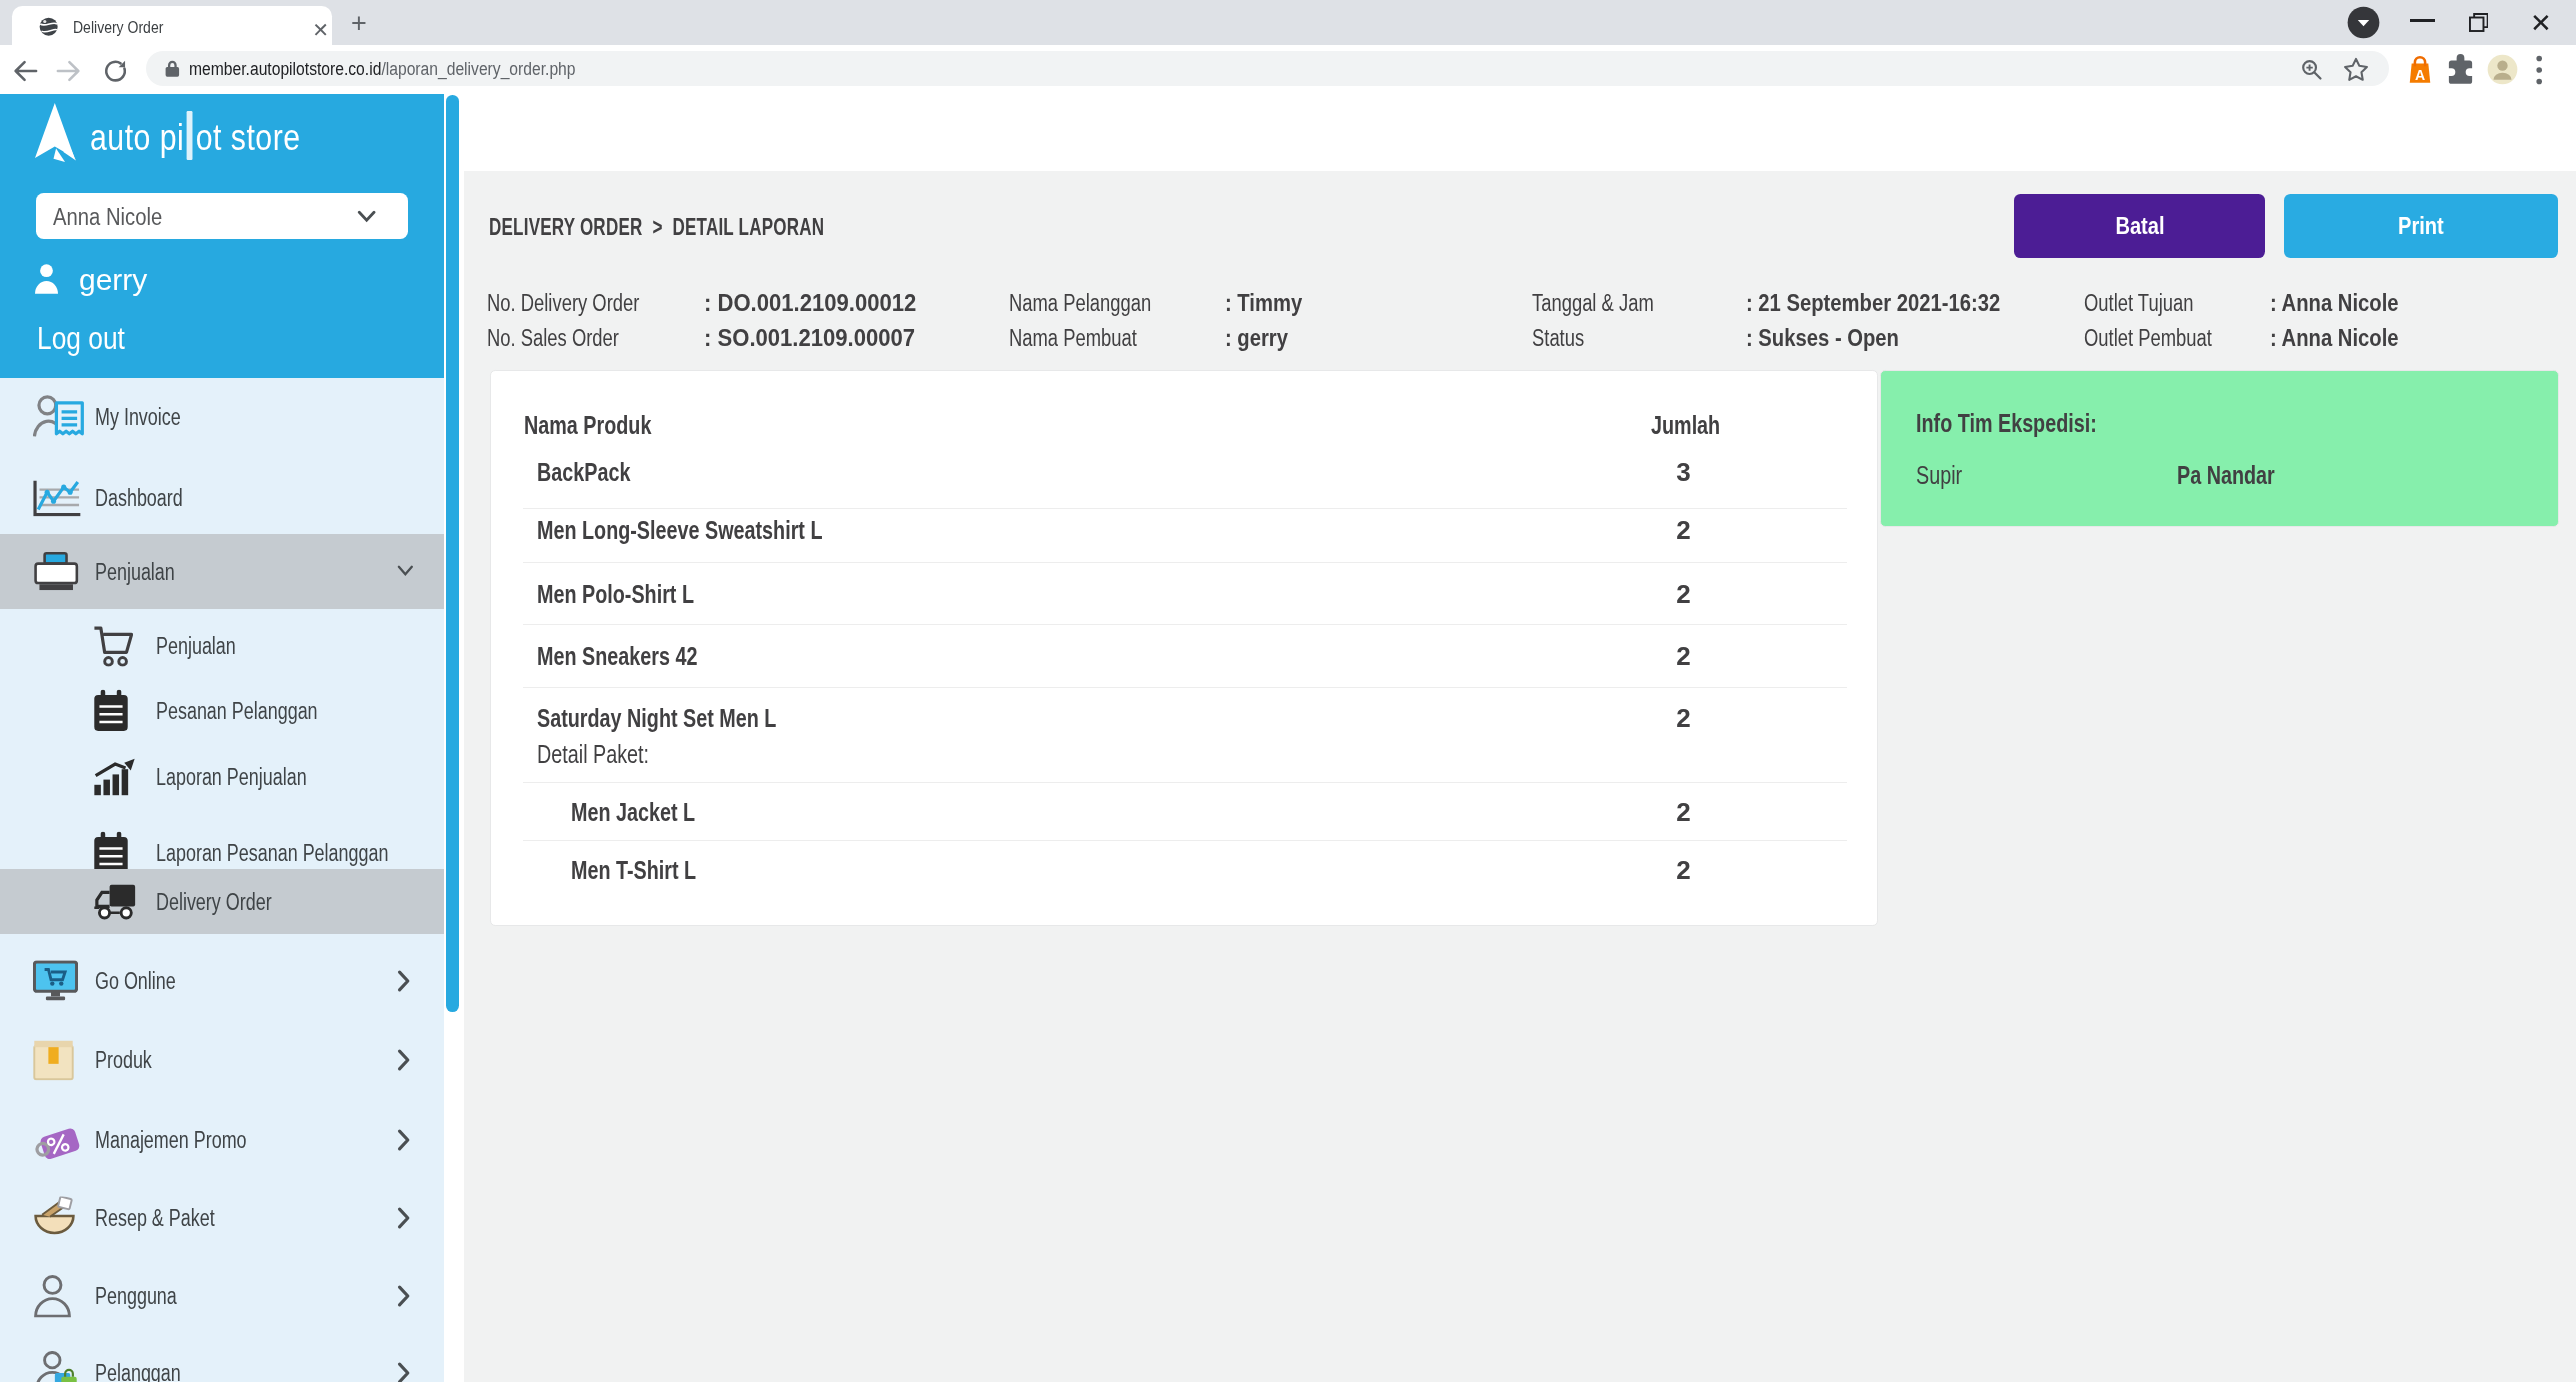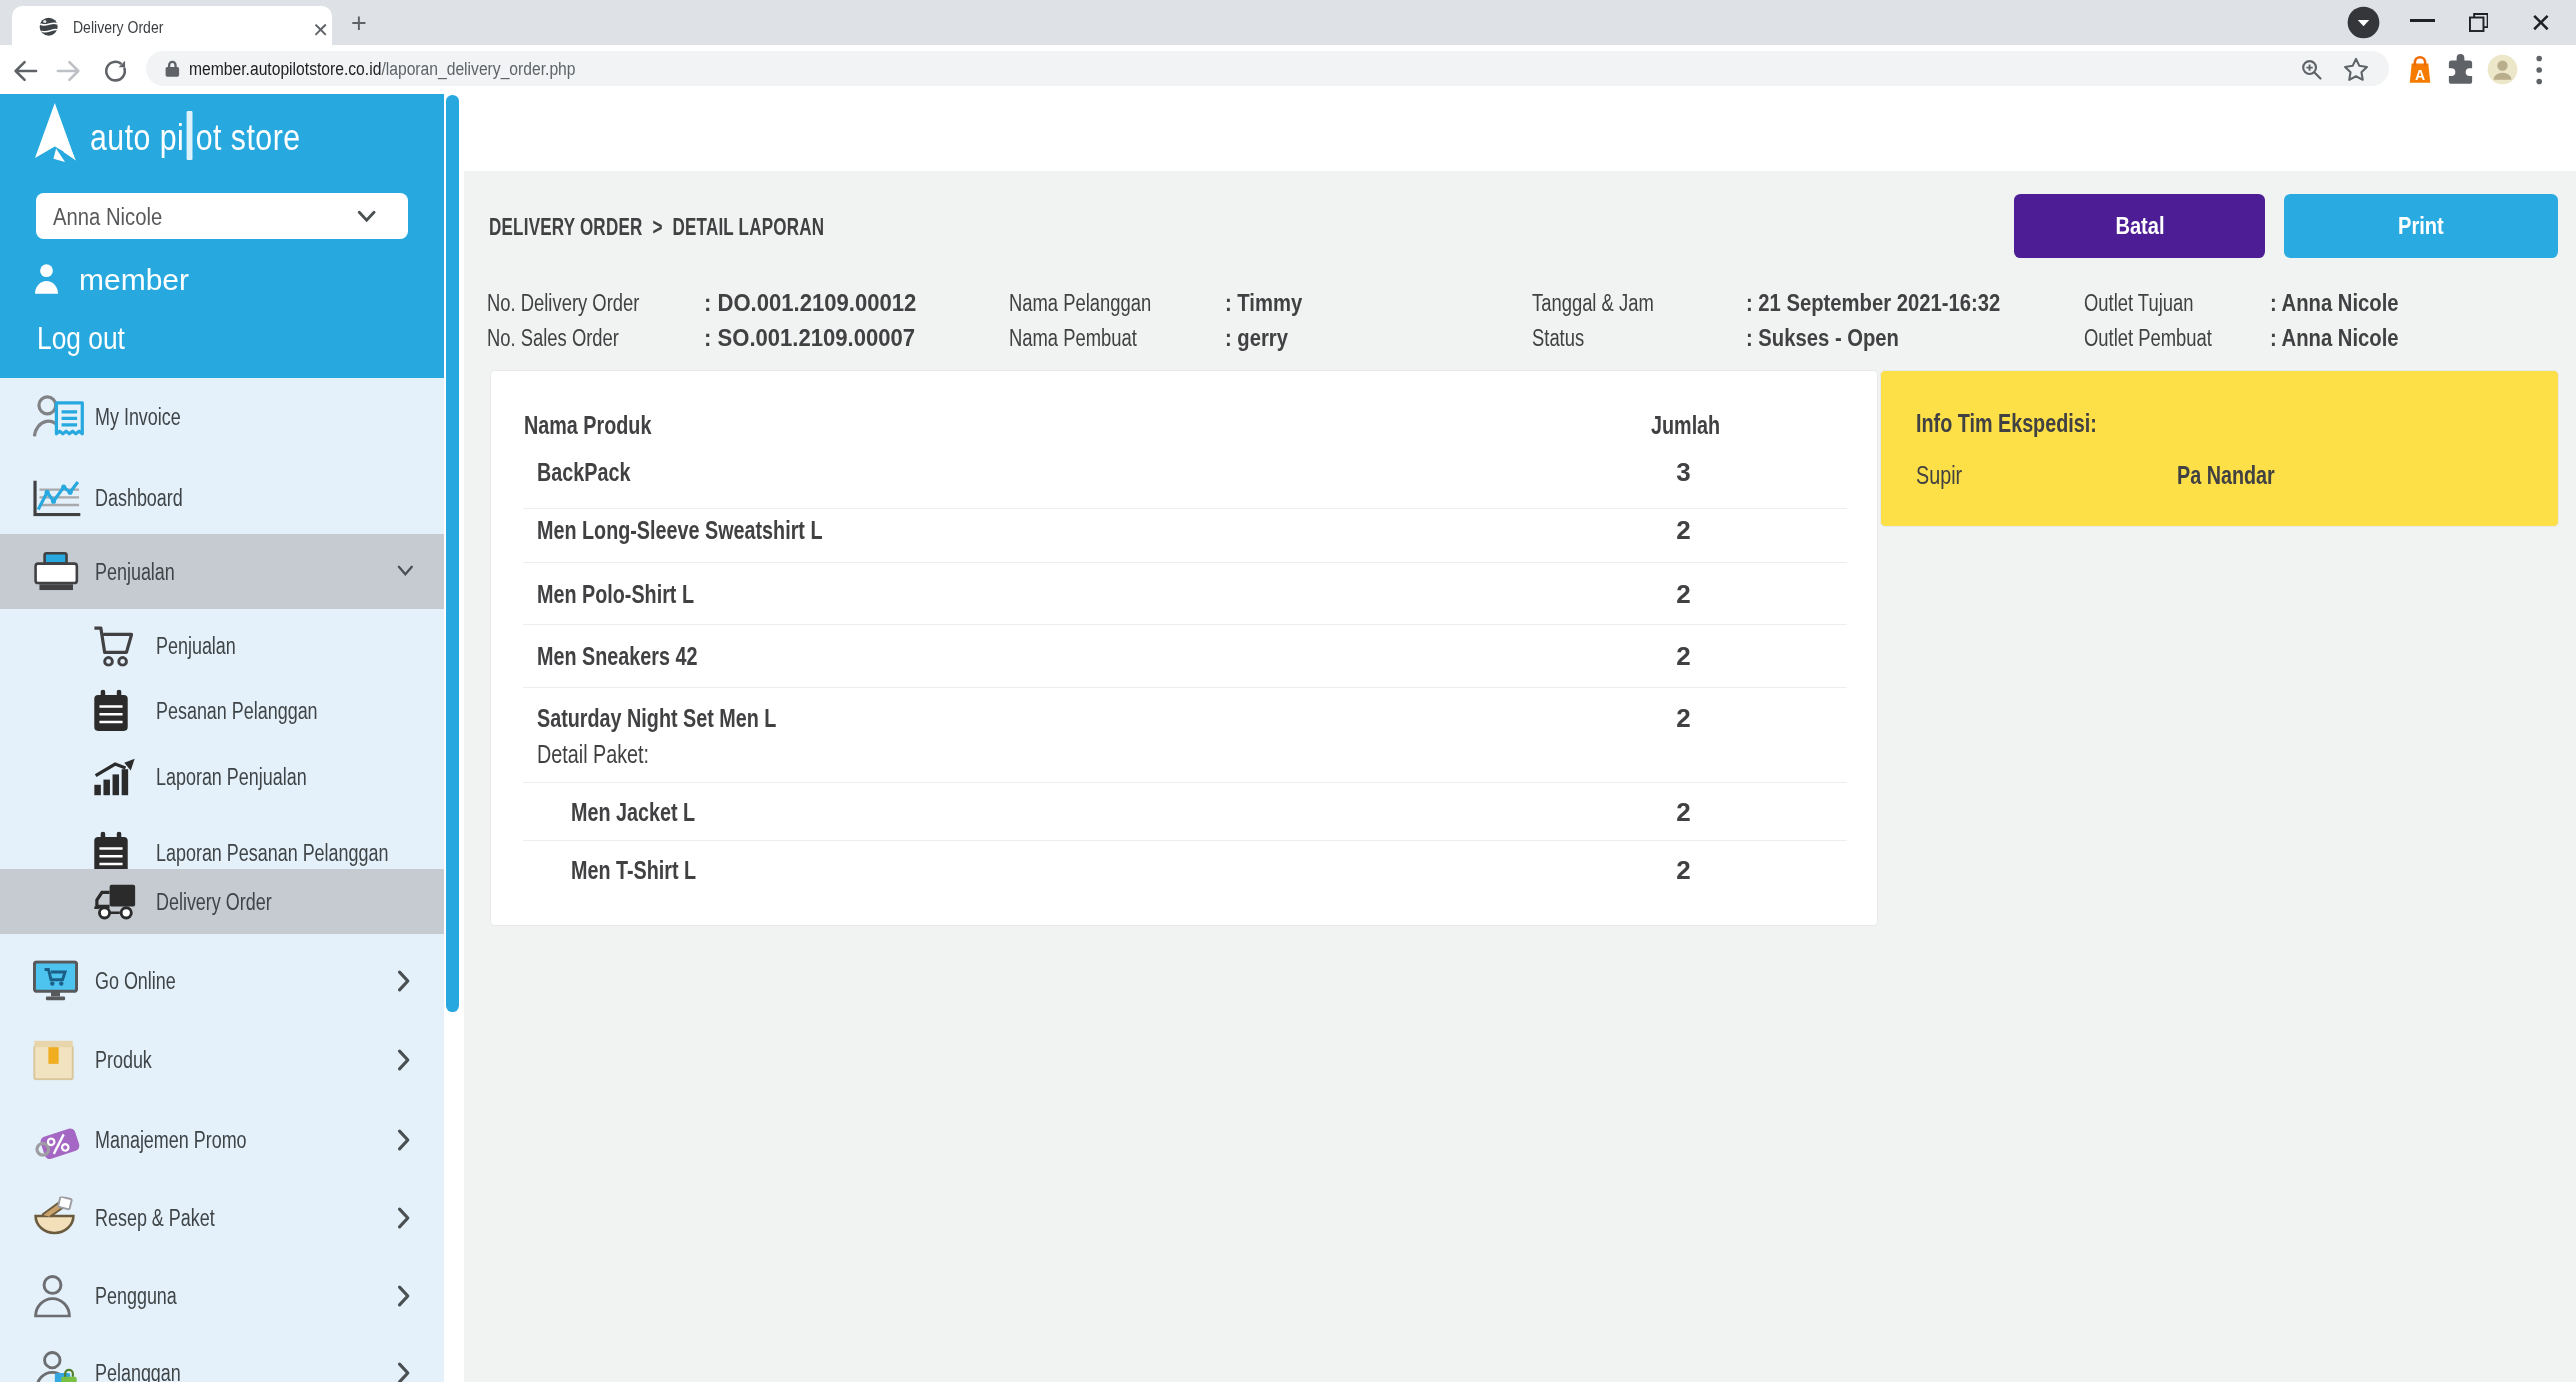--- a/index.html
+++ b/index.html
@@ -68,21 +68,21 @@
 #btnprint { left:1820px; width:274px; background:#29ABE2; }
 
 .dl { position:absolute; font-size:23px; color:#414042; white-space:nowrap;
   transform:scaleX(0.80); transform-origin:left center; }
 .sx88 { transform:scaleX(0.88) !important; }
 .sx96 { transform:scaleX(0.96) !important; }
 .dl b { font-weight:bold; }
 
 #card1 { position:absolute; left:26px; top:276px; width:1388px; height:556px; background:#fff;
   border:1.3px solid #E7E8E9; border-radius:5.2px; }
-#card2 { position:absolute; left:1416px; top:276px; width:679px; height:157px; background:#fde047;
+#card2 { position:absolute; left:1416px; top:276px; width:679px; height:157px; background:#86efac;
   border:1.3px solid #E7E8E9; border-radius:5.2px; }
 .trow { position:absolute; font-size:26px; color:#414042; white-space:nowrap;
   transform:scaleX(0.76); transform-origin:left center;}
 .sep { position:absolute; left:32px; width:1324px; height:1.3px; background:#EDEDED; }
 .qty { position:absolute; font-size:26px; font-weight:bold; color:#414042; width:77px; text-align:center; }
 </style>
 </head>
 <body>
 
 <div id="tabstrip">
@@ -163,21 +163,21 @@
     <div id="selectbox">
         <span class="st">Anna Nicole</span>
       <svg id="selchev" width="19.3" height="15.5" viewBox="0 0 34 26">
         <path d="M4 5 L17 19 L30 5" fill="none" stroke="#4A4F52" stroke-width="5" stroke-linecap="round"></path>
       </svg>
     </div>
     <svg id="gerryicon" width="23" height="30" viewBox="0 0 36 46">
       <circle cx="18" cy="10" r="10" fill="#fff"></circle>
       <path d="M0 46 a18 20 0 0 1 36 0 Z" fill="#fff"></path>
     </svg>
-    <div id="gerrytext">member</div>
+    <div id="gerrytext">gerry</div>
     <div id="logout">Log out</div>
   </div>
 
   <div class="mitem" style="top:293px;height:59px;">
     <svg class="micon" width="52" height="44" viewBox="0 0 80 68">
       <circle cx="22" cy="16" r="13" fill="none" stroke="#808285" stroke-width="5"></circle>
       <path d="M2 64 a22 26 0 0 1 42 -8" fill="none" stroke="#808285" stroke-width="5"></path>
       <path d="M36 12 h40 v48 l-5 -4 -5 4 -5 -4 -5 4 -5 -4 -5 4 -5 -4 -5 4 Z" fill="#E4F1FA" stroke="#27A9E0" stroke-width="5" stroke-linejoin="round"></path>
       <path d="M44 26 h24 M44 36 h24 M44 46 h24" stroke="#27A9E0" stroke-width="5"></path>
     </svg>

